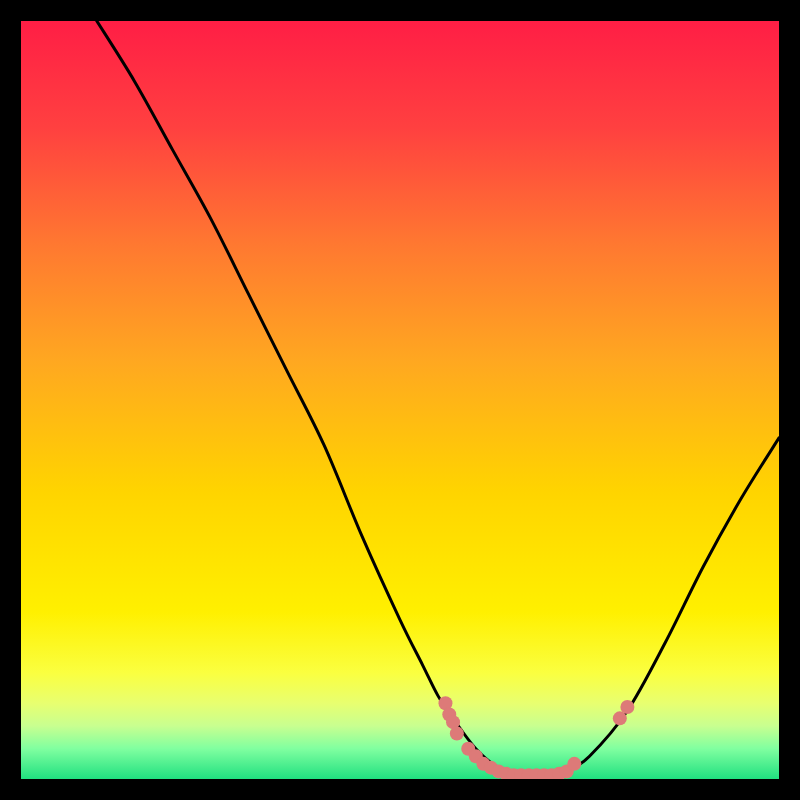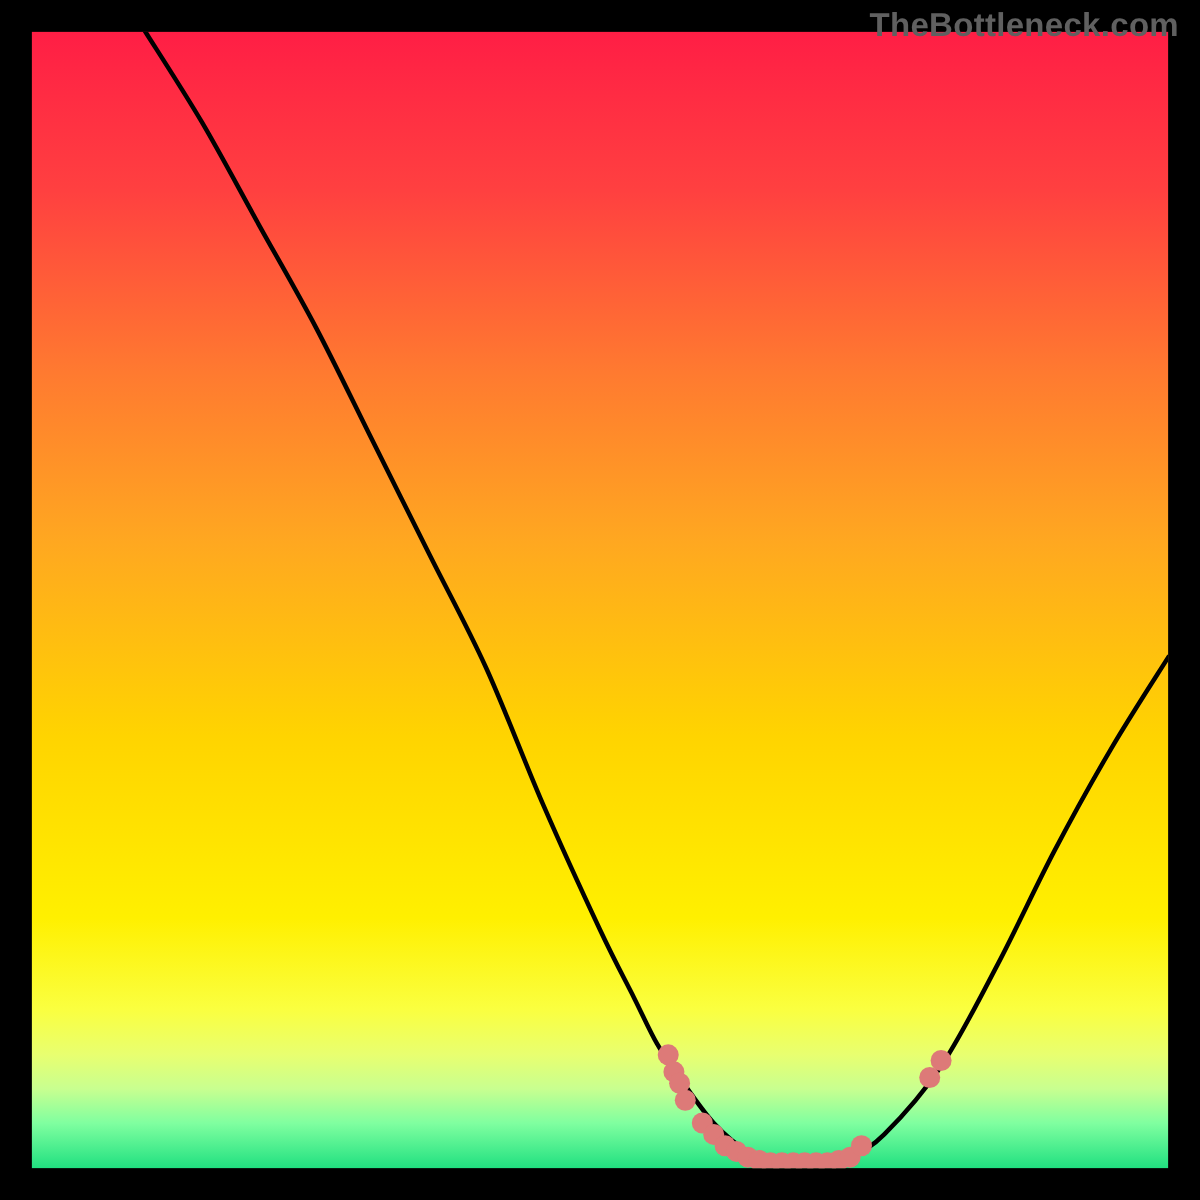--- a/index.html
+++ b/index.html
@@ -40,21 +40,20 @@
   .plot-frame svg {
     display: block;
     width: 758px;
     height: 758px;
   }
 </style>
 </head>
 <body>
 
 <div class="stage">
-  <div class="watermark">TheBottleneck.com</div>
 
   <div class="plot-frame">
     <svg id="plot-svg" viewBox="0 0 758 758" preserveAspectRatio="none">
       <defs>
         <linearGradient id="bg-grad" x1="0" y1="0" x2="0" y2="1">
             <stop offset="0%" stop-color="#ff1e45"></stop>
             <stop offset="14.000000000000002%" stop-color="#ff4040"></stop>
             <stop offset="30%" stop-color="#ff7a30"></stop>
             <stop offset="45%" stop-color="#ffa820"></stop>
             <stop offset="62%" stop-color="#ffd400"></stop>

